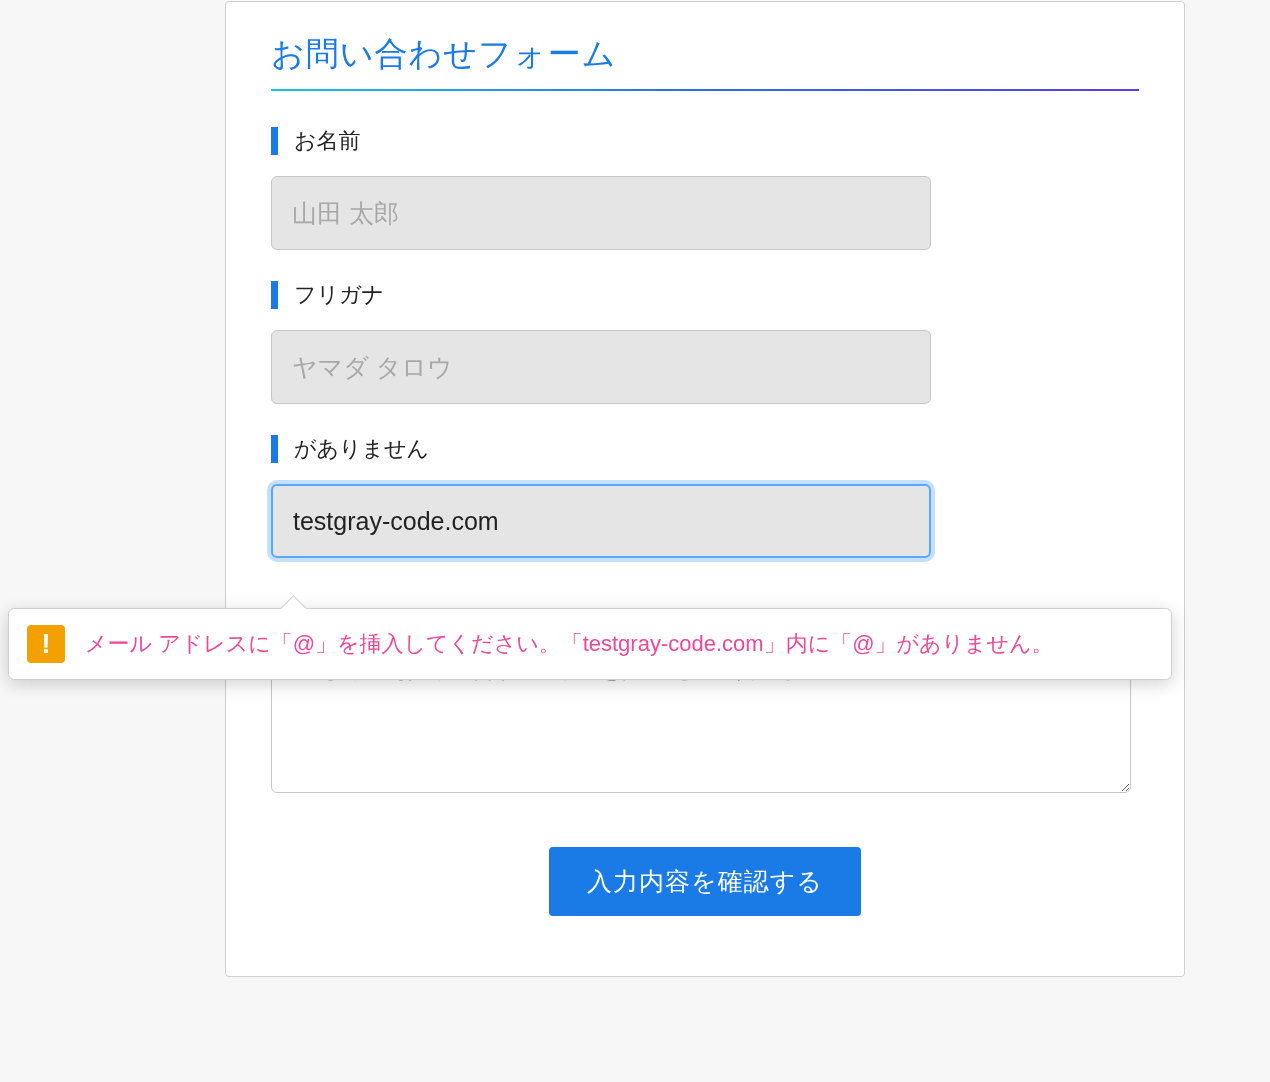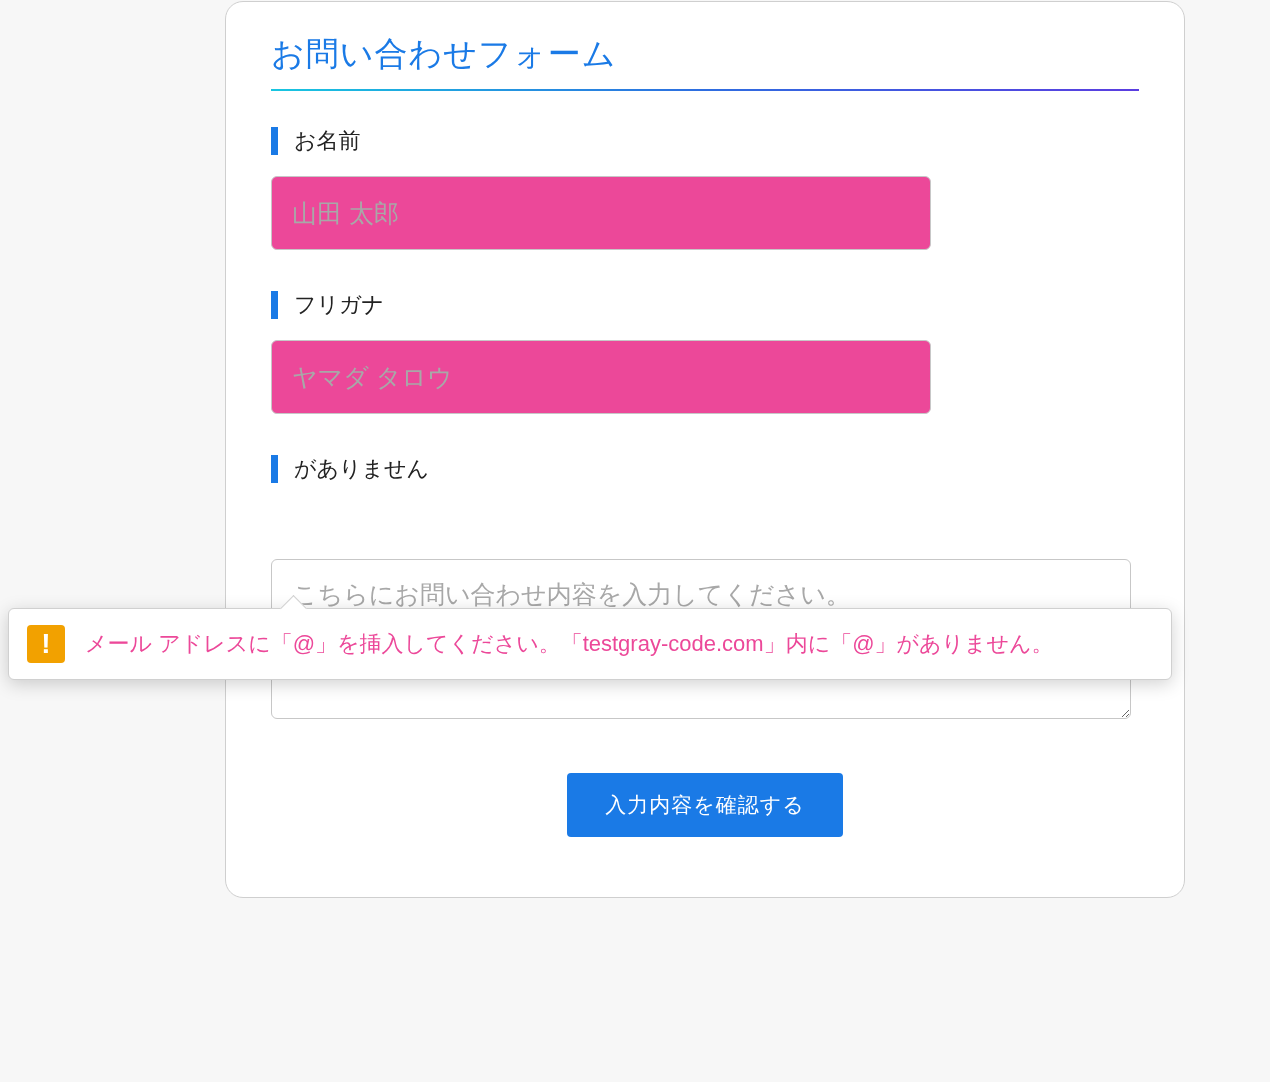--- a/index.html
+++ b/index.html
@@ -16,38 +16,38 @@
       position: relative;
       padding-top: 1px;
     }
 
     .form-card {
       width: 960px;
       margin-left: 225px;
       margin-top: 0;
       background: #ffffff;
       border: 1px solid #cfcfcf;
-      border-radius: 18px;
+      border-radius: 4px;
       padding: 30px 45px 60px 45px;
       position: relative;
     }
 
     .form-title {
       font-size: 33px;
       font-weight: 400;
       color: #1a7ae6;
       letter-spacing: 1px;
       padding-bottom: 12px;
       border-bottom: 2px solid;
       border-image: linear-gradient(to right, #18c6e0 0%, #2e6de0 50%, #5b3de0 100%) 1;
       margin-bottom: 35px;
     }
 
     .field-group {
-      margin-bottom: 40px;
+      margin-bottom: 30px;
     }
 
     .field-label {
       display: flex;
       align-items: center;
       font-size: 22px;
       color: #222;
       margin-bottom: 20px;
     }
 
@@ -61,21 +61,21 @@
 
     .text-input {
       width: 660px;
       height: 74px;
       border: 1px solid #c7c7c7;
       border-radius: 6px;
       padding: 0 20px;
       font-size: 25px;
       color: #222;
       outline: none;
-      background: #ec4899;
+      background: #e5e5e5;
       font-family: inherit;
     }
 
     .text-input::placeholder {
       color: #a8a8a8;
     }
 
     .text-input.focused {
       border: 2px solid #5aa7ff;
       box-shadow: 0 0 0 4px rgba(90, 167, 255, 0.35);
@@ -100,21 +100,21 @@
     }
 
     .submit-row {
       text-align: center;
       margin-top: 50px;
     }
 
     .submit-button {
       background: #1a7ae6;
       color: #fff;
-      font-size: 21px;
+      font-size: 25px;
       padding: 18px 38px;
       border: none;
       border-radius: 4px;
       cursor: pointer;
       font-family: inherit;
       letter-spacing: 1px;
     }
 
     .tooltip {
       position: absolute;
@@ -191,20 +191,21 @@
       <span>フリガナ</span>
     </div>
     <input type="text" class="text-input" placeholder="ヤマダ タロウ" style="">
   </div>
 
   <div class="field-group">
     <div class="field-label">
       <span class="label-bar"></span>
       <span>がありません</span>
     </div>
+    <input type="text" class="text-input focused" value="testgray-code.com" style="">
   </div>
 
   <div class="field-group content-field">
     <textarea class="textarea-input" placeholder="こちらにお問い合わせ内容を入力してください。" style=""></textarea>
   </div>
 
   <div class="submit-row">
     <button class="submit-button">入力内容を確認する</button>
   </div>
 

